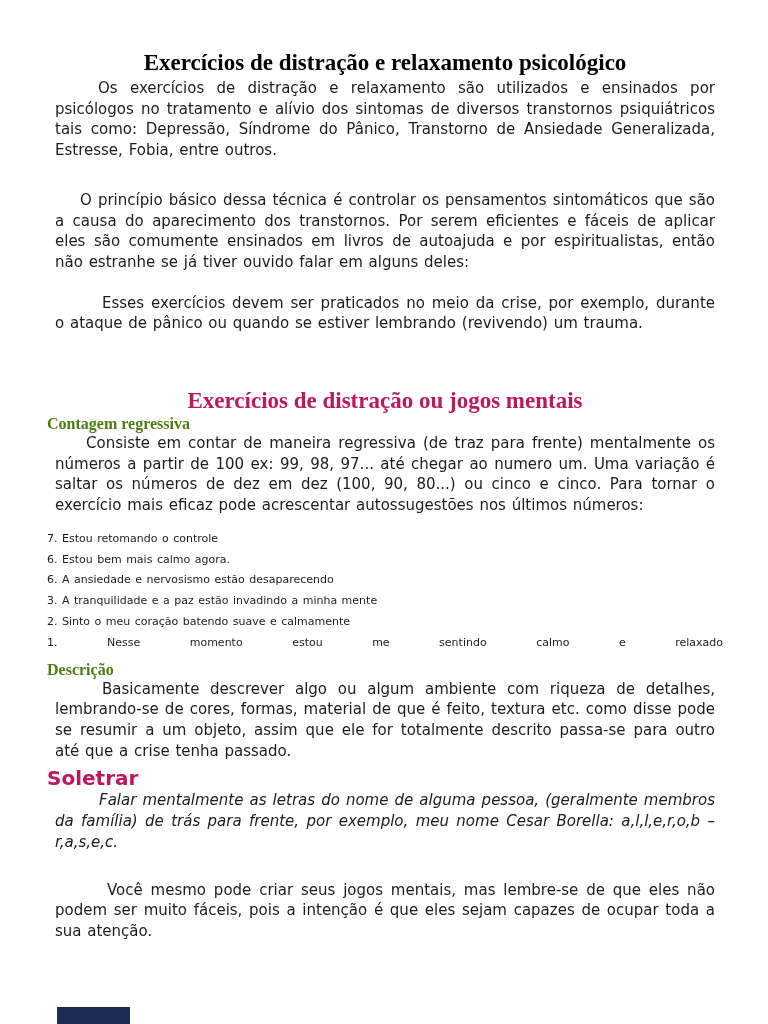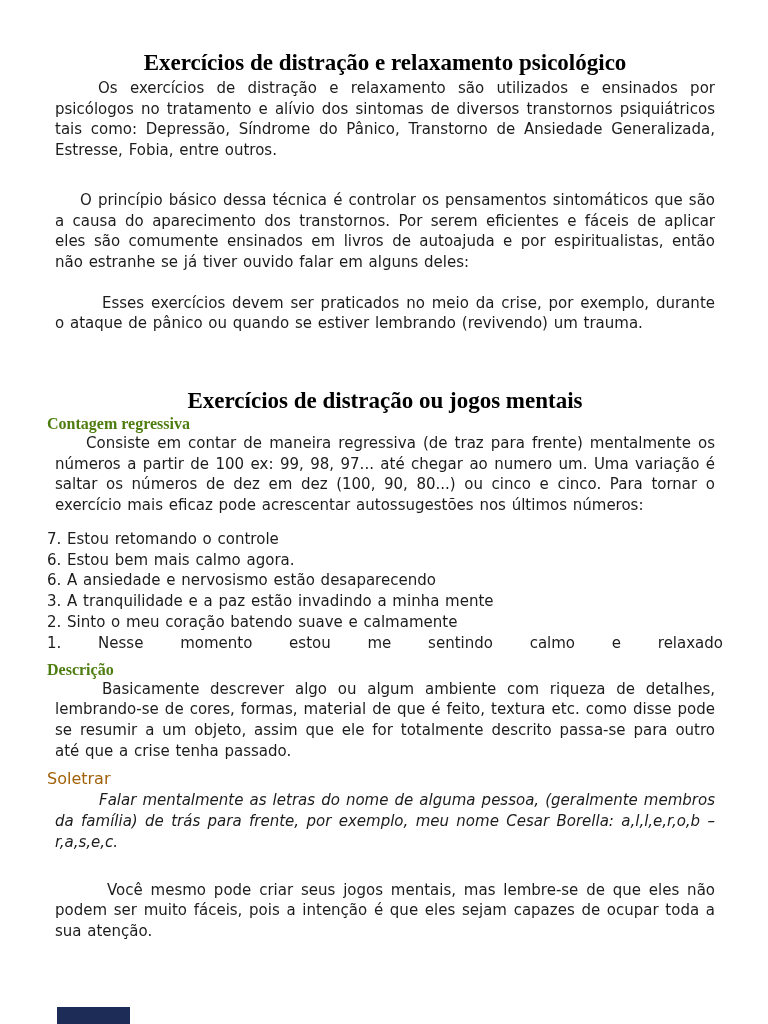--- a/index.html
+++ b/index.html
@@ -26,21 +26,21 @@
     color: #000000;
     margin: 0 0 2px 0;
   }
 
   .section-title {
     font-family: "Liberation Serif", serif;
     font-weight: bold;
     font-size: 23px;
     line-height: 27px;
     text-align: center;
-    color: #000000;
+    color: #be185d;
     margin: 53px 0 0 0;
   }
 
   .para {
     font-size: 15px;
     line-height: 20.7px;
     text-align: justify;
     margin: 8px;
     word-spacing: 1px;
   }
@@ -53,32 +53,32 @@
     font-family: "Liberation Serif", serif;
     font-weight: bold;
     font-size: 16px;
     line-height: 17px;
     color: #4d7c0f;
     margin: 1px 0 0 0;
   }
 
   .subheading-sans {
     font-family: "DejaVu Sans", sans-serif;
-    font-weight: normal;
-    font-size: 16px;
+    font-weight: bold;
+    font-size: 20px;
     line-height: 19px;
-    color: #a16207;
+    color: #be185d;
     margin: 7px 0 0 0;
   }
 
   .para-contagem { text-indent: 31px; margin-top: 1px; }
 
   .countdown { margin-top: 13px; }
   .countdown-item {
-    font-size: 15px;
+    font-size: 11px;
     line-height: 20.8px;
     text-align: left;
     word-spacing: 1px;
   }
   .countdown-item-justified {
     text-align: justify;
     text-align-last: justify;
   }
 
   .descricao-block { margin-top: 7px; }

